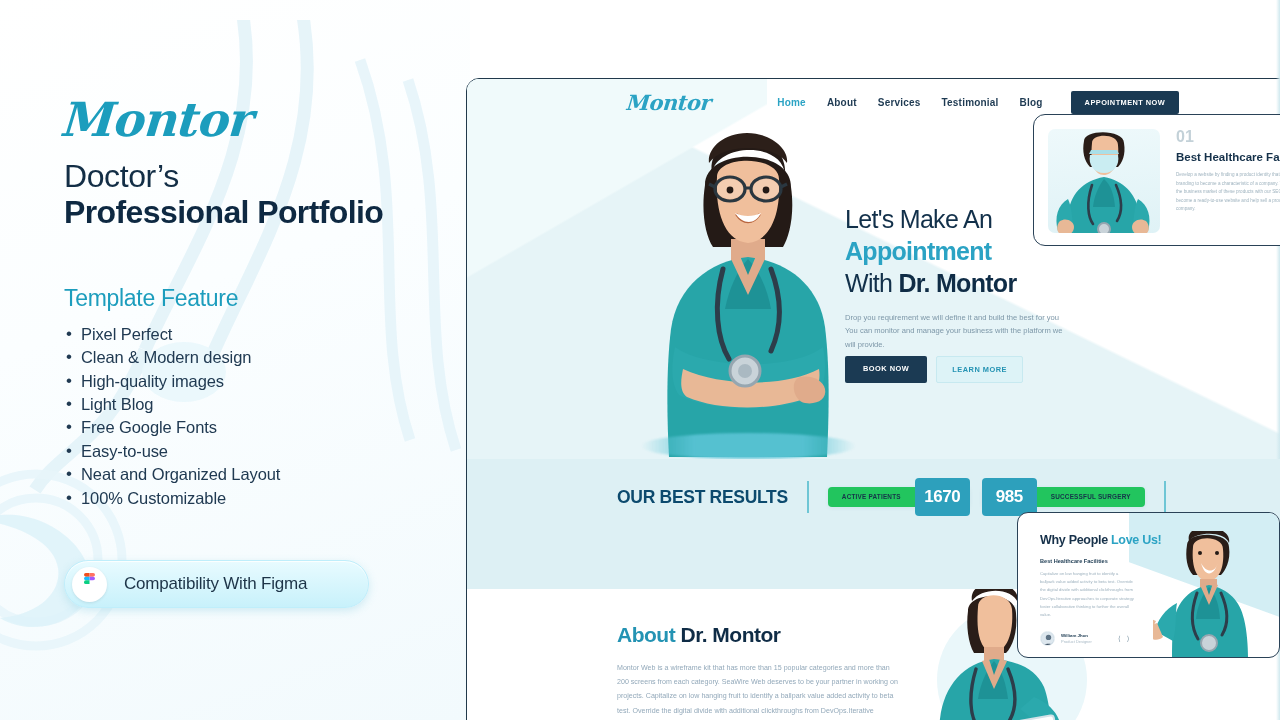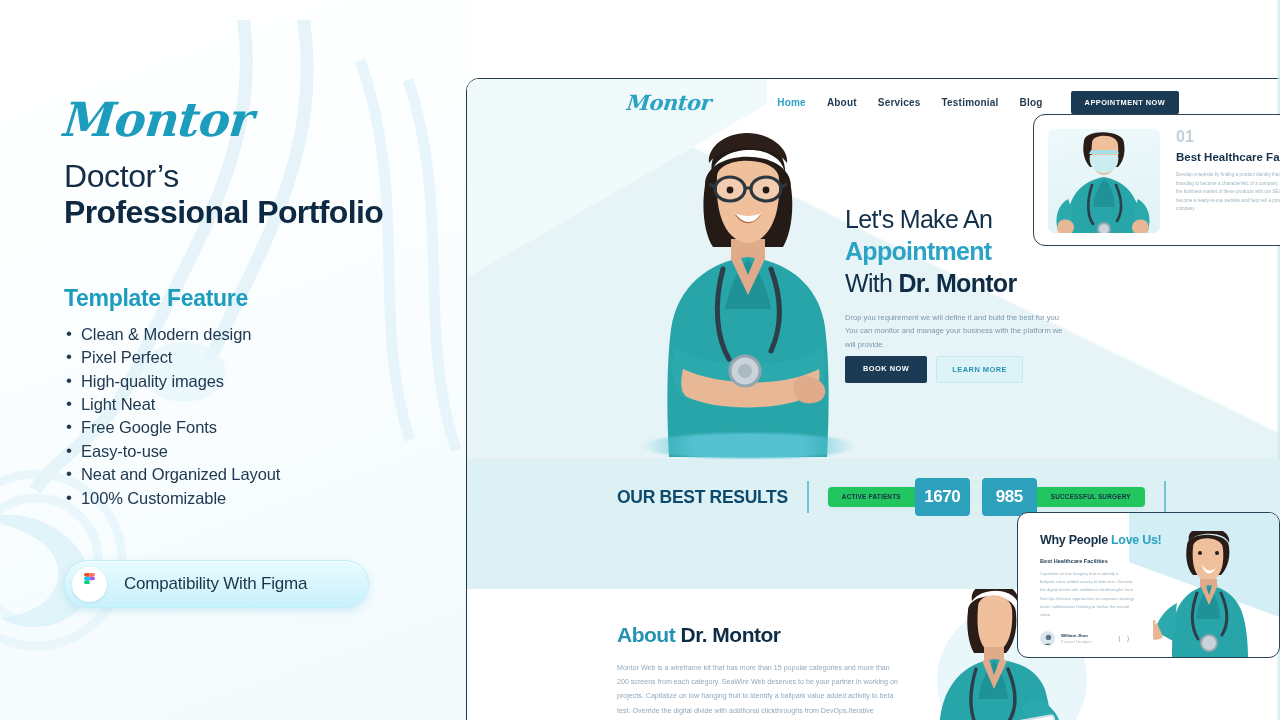--- a/index.html
+++ b/index.html
@@ -35,21 +35,21 @@
     font-size:32px; font-weight:400; color:#132e46; line-height:1.12;
     letter-spacing:-0.4px;
   }
   #headline-line2 {
     font-size:32px; font-weight:bold; color:#0e2942; line-height:1.12;
     letter-spacing:-0.6px;
   }
 
   #feature-title {
     margin-top:54px;
-    font-size:23px; font-weight:bold; color:#1c9dbd; letter-spacing:-0.3px;
+    font-size:23px; font-weight:normal; color:#1c9dbd; letter-spacing:-0.3px;
   }
   #feature-list { list-style:none; margin-top:11px; }
   #feature-list li {
     font-size:16.5px; color:#203a52; line-height:1.42;
     position:relative; padding-left:17px; letter-spacing:-0.1px;
   }
   #feature-list li::before {
     content:"•"; position:absolute; left:2px; top:-1px;
     color:#203a52; font-size:17px;
   }
@@ -257,24 +257,24 @@
     <ellipse cx="244" cy="352" rx="42" ry="30" fill="#e9f7fc" opacity="0.9"></ellipse>
   </svg>
 
   <div id="promo-content">
     <div id="brand-logo">Montor</div>
     <div id="headline-line1">Doctor’s</div>
     <div id="headline-line2">Professional Portfolio</div>
 
     <div id="feature-title">Template Feature</div>
     <ul id="feature-list">
+      <li>Pixel Perfect</li>
       <li>Clean &amp; Modern design</li>
-      <li>Pixel Perfect</li>
       <li>High-quality images</li>
-      <li>Light Neat</li>
+      <li>Light Blog</li>
       <li>Free Google Fonts</li>
       <li>Easy-to-use</li>
       <li>Neat and Organized Layout</li>
       <li>100% Customizable</li>
     </ul>
   </div>
 
   <div id="figma-badge">
     <div id="figma-icon-wrap">
       <svg width="15" height="22" viewBox="0 0 12 18">

